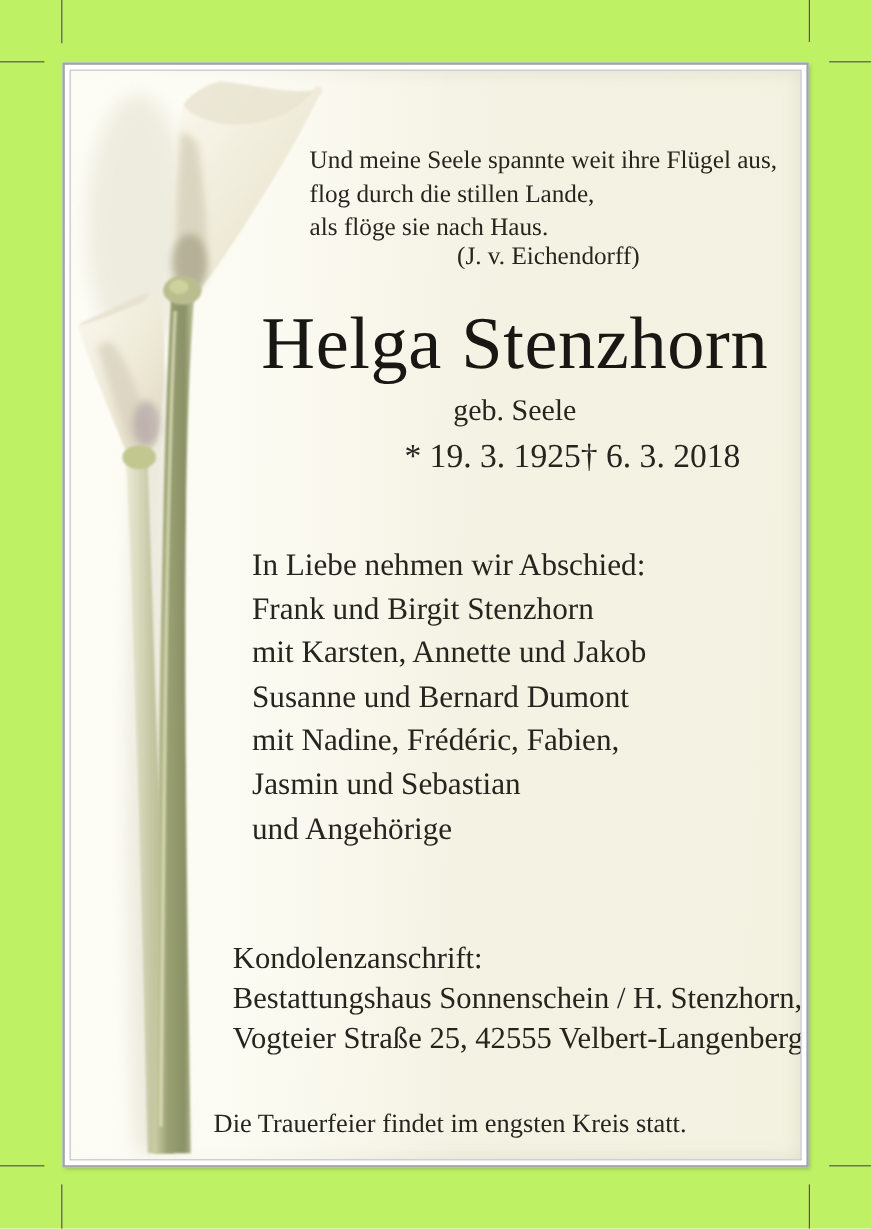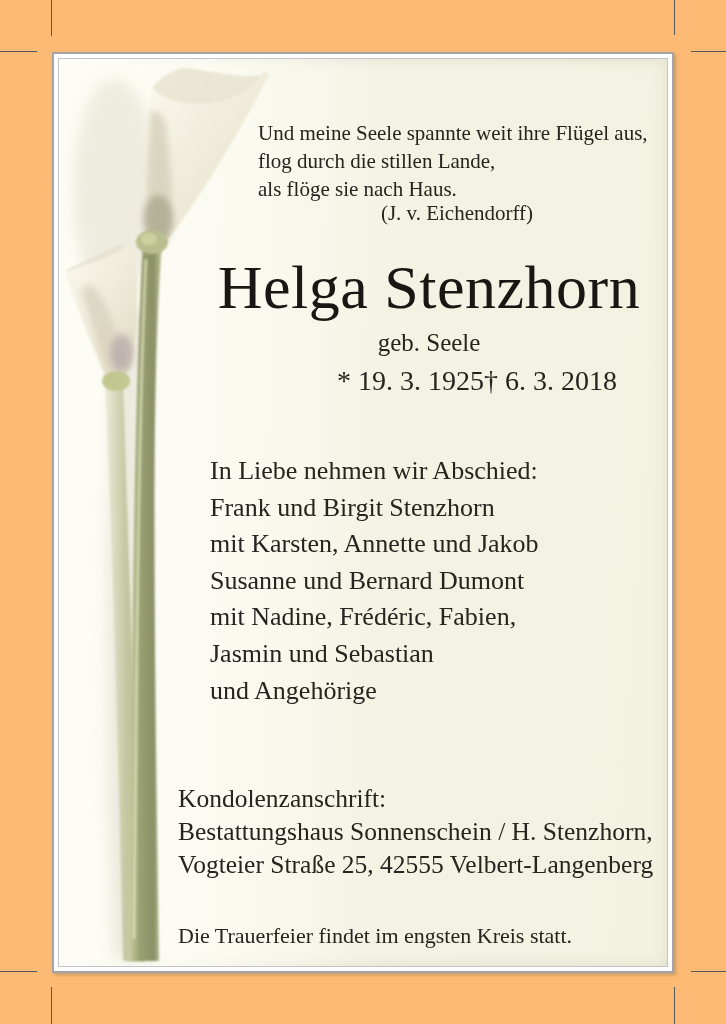--- a/index.html
+++ b/index.html
@@ -1,21 +1,21 @@
 <!DOCTYPE html>
 <html><head>
 <meta charset="utf-8">
 <style>
   html,body{margin:0;padding:0;}
   body{
     width:726px;height:1024px;background:#ffffff;overflow:hidden;
     font-family:"Liberation Serif","DejaVu Serif",serif;
     -webkit-font-smoothing:antialiased;
   }
-  .page{position:relative;width:726px;height:1024px;background:#fdba74;}
+  .page{position:relative;width:726px;height:1024px;background:#bef264;}
 
   
   .crop{position:absolute;background:#585858;}
   .crop.v{width:1.4px;}
   .crop.h{height:1.4px;}
   .tl-v{left:51px;top:0;height:36px;}
   .tl-h{left:0;top:51px;width:37px;}
   .tr-v{left:674px;top:0;height:35px;}
   .tr-h{left:691px;top:51px;width:35px;}
   .bl-h{left:0;top:971px;width:37px;}
@@ -44,21 +44,21 @@
 
   .name-block{left:140px;top:193px;width:460px;text-align:center;}
   .name{font-size:62px;line-height:1.15;color:#191713;letter-spacing:.5px;white-space:nowrap;}
   .maiden{font-size:25px;line-height:1.2;margin-top:5px;color:#26241f;}
 
   .dates{left:154px;top:305px;width:404px;display:flex;justify-content:flex-end;
          font-size:28px;line-height:1.2;}
 
   .family{left:151px;top:394px;width:440px;font-size:26px;line-height:36.6px;}
 
-  .condolence{left:119px;top:723px;width:480px;font-size:25.5px;line-height:33px;}
+  .condolence{left:135px;top:723px;width:480px;font-size:25.5px;line-height:33px;}
 
   .funeral{left:119px;top:862px;width:480px;font-size:22px;line-height:30px;}
 </style>
 </head>
 <body>
 
 <div class="page">
 
   <div class="crop v tl-v"></div>
   <div class="crop h tl-h"></div>

